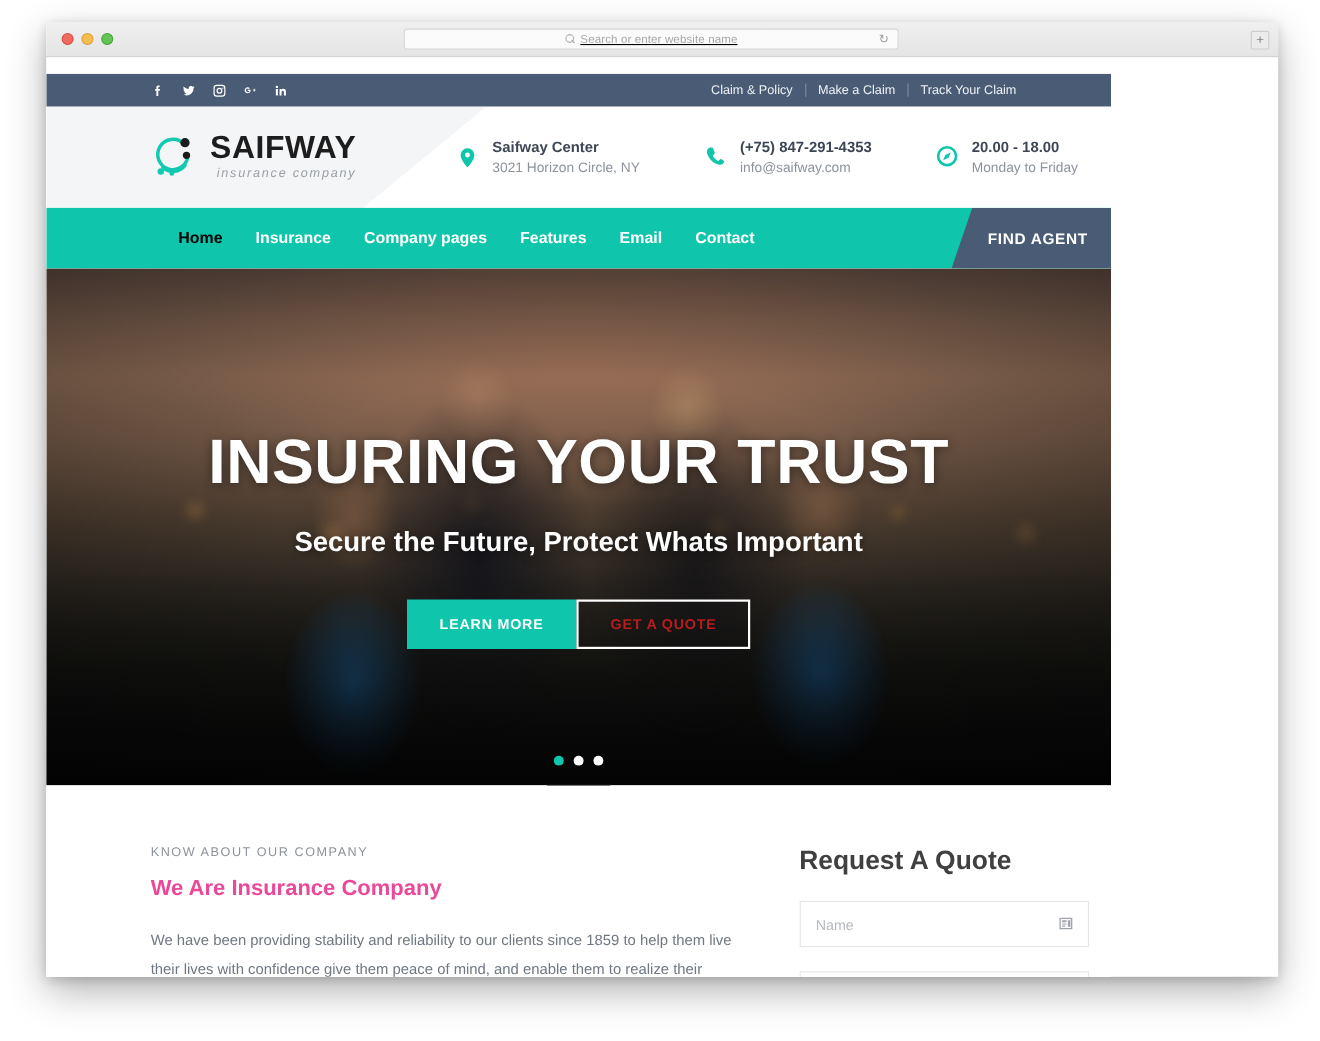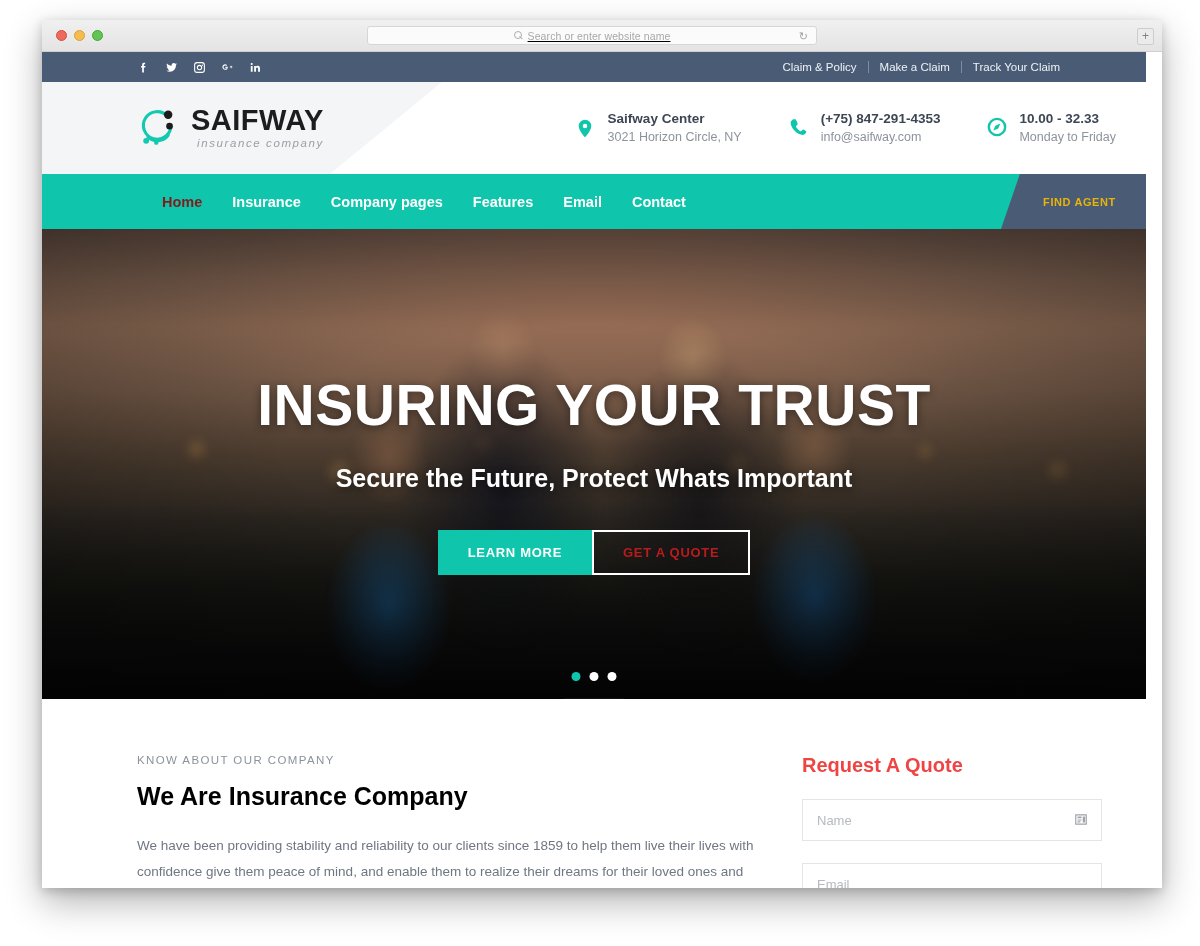--- a/index.html
+++ b/index.html
@@ -55,21 +55,21 @@
     font-size: 11px; color: #a0a0a0; line-height: 11px;
   }
   .newtab-btn {
     position: absolute; right: 8px; top: 8px;
     width: 17px; height: 17px;
     background: #ebebeb; border: 1px solid #cdcdcd; border-radius: 2px;
     color: #808080; font-size: 12px; line-height: 15px; text-align: center;
   }
 
   
-  .viewport { position: relative; width: 1104px; height: 836px; background: #fff; overflow: hidden; }
+  .viewport { position: relative; width: 968px; height: 836px; background: #fff; overflow: hidden; margin-top: 15px; }
 
   
   .topbar {
     height: 30px; background: #4a5c75;
     display: flex; align-items: center; justify-content: space-between;
     padding: 0 30px;
   }
   .social { display: flex; align-items: center; gap: 15px; margin-left: 65px; }
   .social-icon {
     color: #ffffff; font-size: 12px; line-height: 12px;
@@ -100,46 +100,46 @@
   .logo-mark { width: 44px; height: 44px; position: relative; flex: 0 0 44px; }
   .logo-text { line-height: 1; }
   .logo-name {
     font-size: 29px; font-weight: bold; color: #1d1d1d;
     letter-spacing: .5px; display: block;
   }
   .logo-tag {
     font-size: 11.5px; color: #9aa0a6; font-style: italic;
     letter-spacing: 1.6px; display: block; margin-top: 3px; text-align: right;
   }
-  .contacts { margin-left: auto; display: flex; align-items: center; gap: 46px; }
+  .contacts { margin-left: auto; display: flex; align-items: center; gap: 58px; }
   .contact { display: flex; align-items: center; gap: 11px; }
   .contact-ico { width: 22px; height: 24px; flex: 0 0 22px; color: #0fc5ab; }
   .contact-ico svg { display: block; fill: #0fc5ab; }
   .contact-lines { line-height: 1.35; }
   .contact-top { font-size: 13.5px; font-weight: bold; color: #3d4654; display: block; }
   .contact-sub { font-size: 12.5px; color: #8d939c; display: block; }
 
   
   .nav {
     position: relative; height: 55px; background: #0fc5ab;
     display: flex; align-items: center; padding-left: 120px;
   }
   .nav-links { display: flex; align-items: center; gap: 30px; }
   .nav-link {
     color: #ffffff; font-size: 14.5px; font-weight: bold; white-space: nowrap;
   }
-  .nav-link.active { color: #7f1d1d; }
+  .nav-link.active { color: #000000; }
   .find-agent {
     position: absolute; right: 0; top: 0; height: 55px;
     width: 145px; background: #4a5c75;
     clip-path: polygon(13% 0, 100% 0, 100% 100%, 0 100%);
     display: flex; align-items: center; justify-content: center;
   }
   .find-agent-label {
-    color: #eab308; font-size: 11px; font-weight: bold; letter-spacing: .6px;
+    color: #ffffff; font-size: 14px; font-weight: bold; letter-spacing: .6px;
     padding-left: 12px;
   }
 
   
   .hero { position: relative; height: 470px; overflow: hidden; }
   .hero-bg {
     position: absolute; inset: 0;
     background:
       radial-gradient(ellipse 55% 40% at 50% 18%, rgba(160,110,85,.55), rgba(0,0,0,0) 70%),
       linear-gradient(180deg,
@@ -220,27 +220,27 @@
 
   
   .section {
     position: relative; display: flex; padding: 55px 20px 0 95px; background: #fff;
   }
   .about { width: 620px; }
   .eyebrow {
     font-size: 11.5px; color: #8d939c; letter-spacing: 1.4px; text-transform: uppercase;
   }
   .about-title {
-    font-size: 25px; font-weight: bold; color: #000000; margin-top: 16px;
+    font-size: 20px; font-weight: bold; color: #ec4899; margin-top: 16px;
   }
   .about-body {
     font-size: 13.5px; color: #6f7782; line-height: 1.95; margin-top: 22px;
   }
   .quote { width: 300px; margin-left: 45px; }
-  .quote-title { font-size: 20px; font-weight: bold; color: #ef4444; }
+  .quote-title { font-size: 24px; font-weight: bold; color: #404040; }
   .field {
     position: relative; margin-top: 22px;
     height: 42px; border: 1px solid #e3e5e8; background: #fff;
     display: flex; align-items: center; padding: 0 14px;
   }
   .field-input {
     border: none; outline: none; width: 100%;
     font-family: "Liberation Sans", sans-serif; font-size: 13px; color: #3d4654;
     background: transparent;
   }
@@ -351,21 +351,21 @@
               <span class="contact-sub">info@saifway.com</span>
             </span>
           </div>
           <div class="contact">
             <span class="contact-ico">
               <svg width="22" height="22" viewBox="0 0 24 24">
                   <path d="M12 1.8A10.2 10.2 0 1 0 22.2 12 10.2 10.2 0 0 0 12 1.8zm0 2.6a7.6 7.6 0 1 1 0 15.2 7.6 7.6 0 0 1 0-15.2zm3.6 3.9-5.4 2.4-2.2 5.2 5.4-2.4 2.2-5.2z"></path>
                 </svg>
             </span>
             <span class="contact-lines">
-              <span class="contact-top">10.00 - 32.33</span>
+              <span class="contact-top">20.00 - 18.00</span>
               <span class="contact-sub">Monday to Friday</span>
             </span>
           </div>
         </div>
       </div>
     </div>
 
     <div class="nav">
       <div class="nav-links">
         <a class="nav-link active">Home</a>

